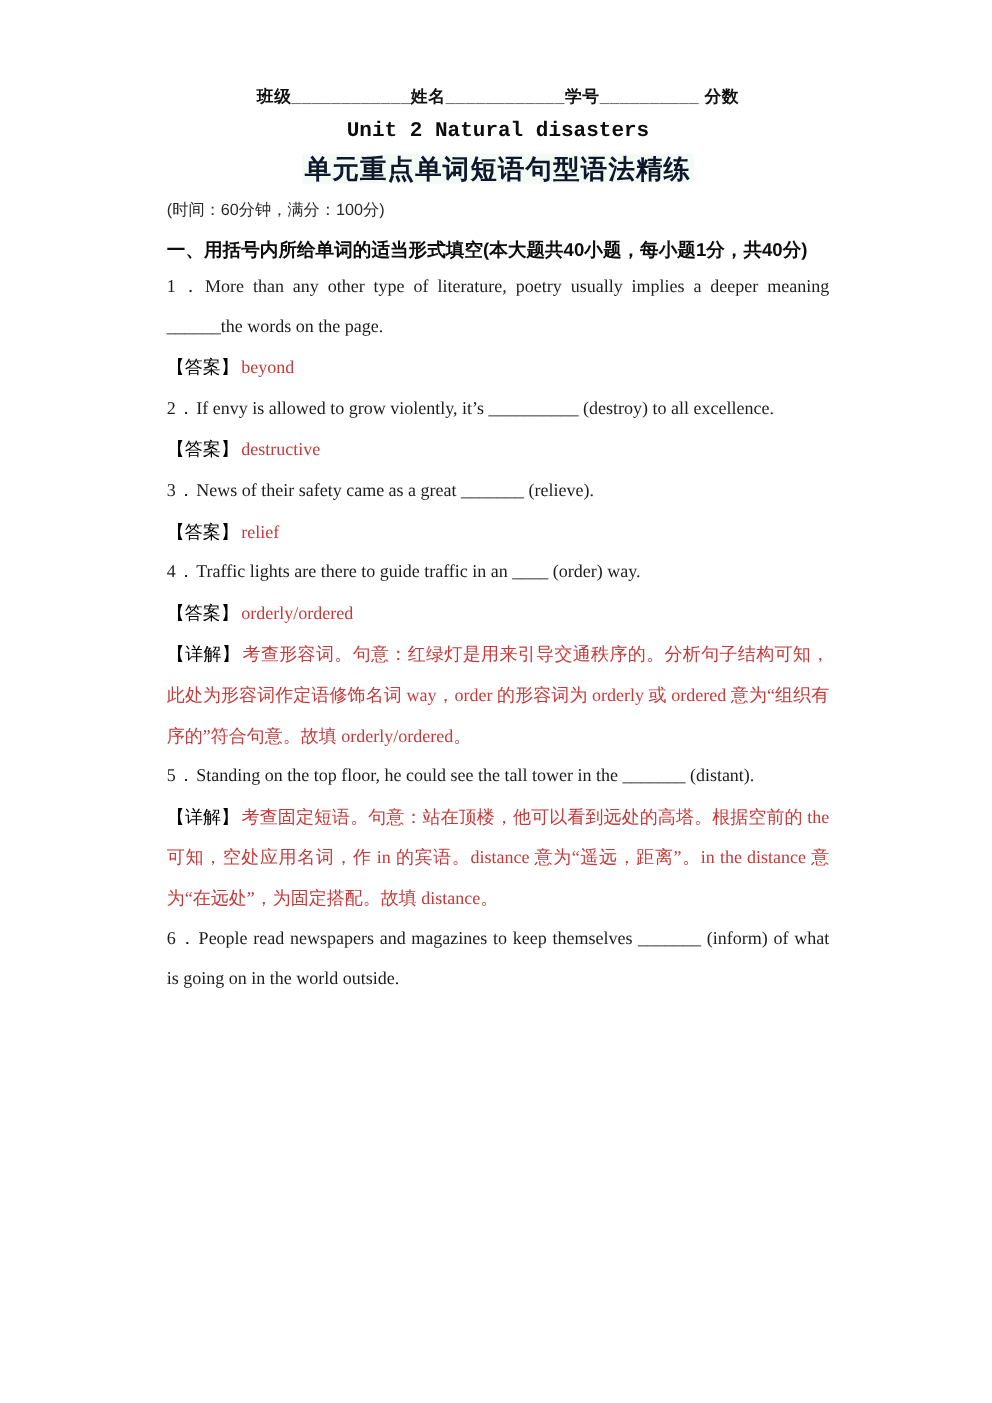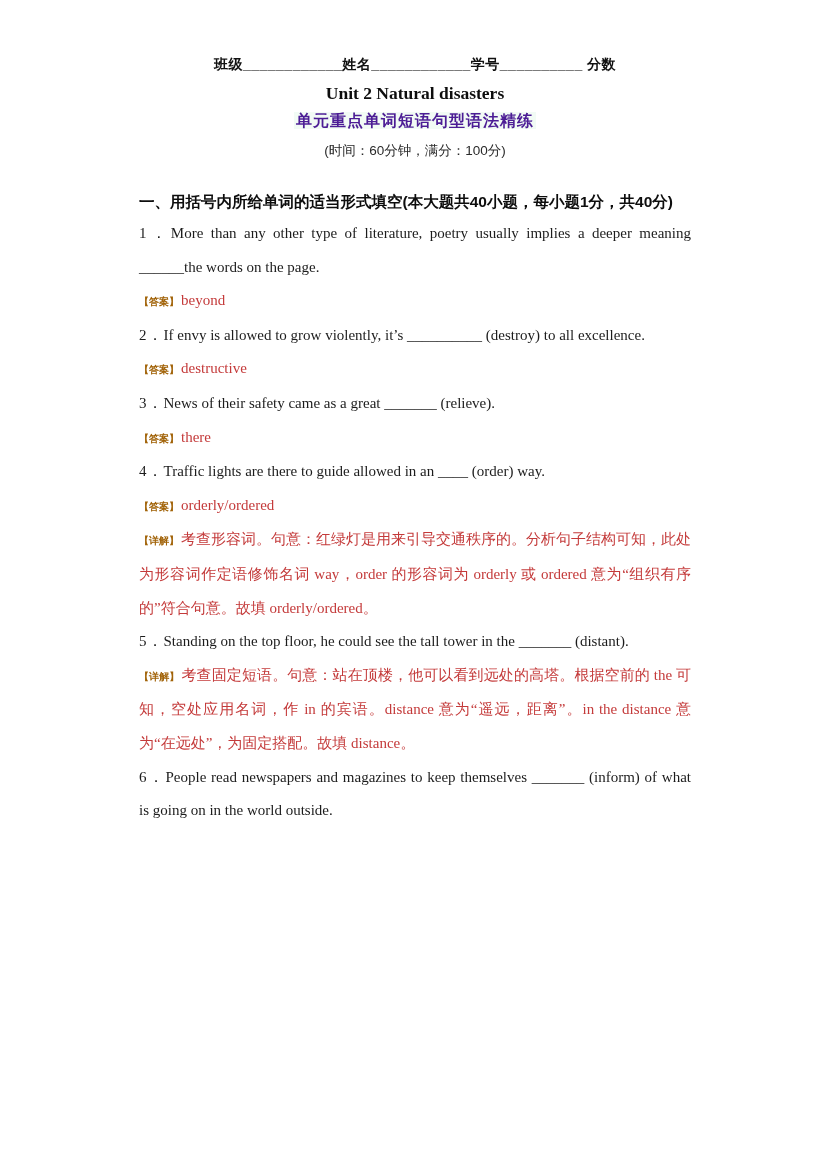--- a/index.html
+++ b/index.html
@@ -2,88 +2,87 @@
 <html><head>
 <meta charset="utf-8">
 <style>
   html, body { margin: 0; padding: 0; background: #ffffff; }
   .page {
     width: 675px;
     height: 1169px;
     margin: 0 auto;
     background: #ffffff;
     box-sizing: border-box;
-    padding: 56px 60px 0 63px;
+    padding: 72px 60px 0 63px;
     font-family: "Liberation Serif", serif;
     color: #1c1c1c;
     overflow: hidden;
   }
   .header-line {
     text-align: center;
     font-family: "Liberation Sans", sans-serif;
     font-weight: 700;
     font-size: 14px;
     color: #111;
     letter-spacing: 0.5px;
     white-space: nowrap;
   }
   .doc-title {
     text-align: center;
-    font-family: Liberation Serif, serif;
+    font-family: Liberation Mono, monospace;
     font-weight: 700;
     font-size: 17.5px;
     color: #0d0d0d;
     margin-top: 9px;
   }
   .doc-subtitle {
     text-align: center;
     margin-top: 7px;
   }
   .doc-subtitle span {
     font-family: "Liberation Sans", sans-serif;
     font-weight: 700;
-    font-size: 16px;
-    color: #4c1d95;
+    font-size: 22px;
+    color: #0f172a;
     background: #f2fbf5;
     padding: 0 2px;
     letter-spacing: 1px;
   }
   .time-line {
-    text-align: center;
     font-family: "Liberation Sans", sans-serif;
     font-size: 13.5px;
     color: #2a2a2a;
     margin-top: 10px;
   }
   .section-heading {
     font-family: "Liberation Sans", sans-serif;
     font-weight: 700;
     font-size: 15.5px;
     color: #0d0d0d;
-    margin-top: 32px;
+    margin-top: 14px;
   }
   .questions { margin-top: 4px; }
   .question p {
     margin: 0;
     line-height: 33.6px;
     font-size: 15px;
     text-align: justify;
   }
   .stem { color: #1c1c1c; font-family: "Liberation Serif", serif; }
   .stem .qnum { letter-spacing: 1px; }
   .answer-line, .detail-line {
     color: #c12e2e;
     font-family: "Liberation Serif", serif;
   }
   .label {
-    color: #a16207;
-    font-weight: 700;
+    color: #000000;
+    font-weight: 400;
     font-family: "Liberation Sans", sans-serif;
     margin-right: 2px;
-    font-size: 10px;
+    font-size: 15px;
   }
   .answer-text, .detail-text { color: #c43a3a; }
 </style>
 </head>
 <body>
 
 <div class="page">
 
   <div class="header-line">班级____________姓名____________学号__________  分数</div>
 
@@ -104,25 +103,25 @@
       <p class="answer-line"><span class="label">【答案】</span><span class="answer-text">beyond</span></p>
     </div>
 
     <div class="question">
       <p class="stem"><span class="qnum">2．</span><span>If envy is allowed to grow violently, it’s __________ (destroy) to all excellence.</span></p>
       <p class="answer-line"><span class="label">【答案】</span><span class="answer-text">destructive</span></p>
     </div>
 
     <div class="question">
       <p class="stem"><span class="qnum">3．</span><span>News of their safety came as a great _______ (relieve).</span></p>
-      <p class="answer-line"><span class="label">【答案】</span><span class="answer-text">there</span></p>
+      <p class="answer-line"><span class="label">【答案】</span><span class="answer-text">relief</span></p>
     </div>
 
     <div class="question">
-      <p class="stem"><span class="qnum">4．</span><span>Traffic lights are there to guide allowed in an ____ (order) way.</span></p>
+      <p class="stem"><span class="qnum">4．</span><span>Traffic lights are there to guide traffic in an ____ (order) way.</span></p>
       <p class="answer-line"><span class="label">【答案】</span><span class="answer-text">orderly/ordered</span></p>
       <p class="detail-line"><span class="label">【详解】</span><span class="detail-text">考查形容词。句意：红绿灯是用来引导交通秩序的。分析句子结构可知，此处为形容词作定语修饰名词 way，order 的形容词为 orderly 或 ordered 意为“组织有序的”符合句意。故填 orderly/ordered。</span></p>
     </div>
 
     <div class="question">
       <p class="stem"><span class="qnum">5．</span><span>Standing on the top floor, he could see the tall tower in the _______ (distant).</span></p>
       <p class="detail-line"><span class="label">【详解】</span><span class="detail-text">考查固定短语。句意：站在顶楼，他可以看到远处的高塔。根据空前的 the 可知，空处应用名词，作 in 的宾语。distance 意为“遥远，距离”。in the distance 意为“在远处”，为固定搭配。故填 distance。</span></p>
     </div>
 
     <div class="question">

